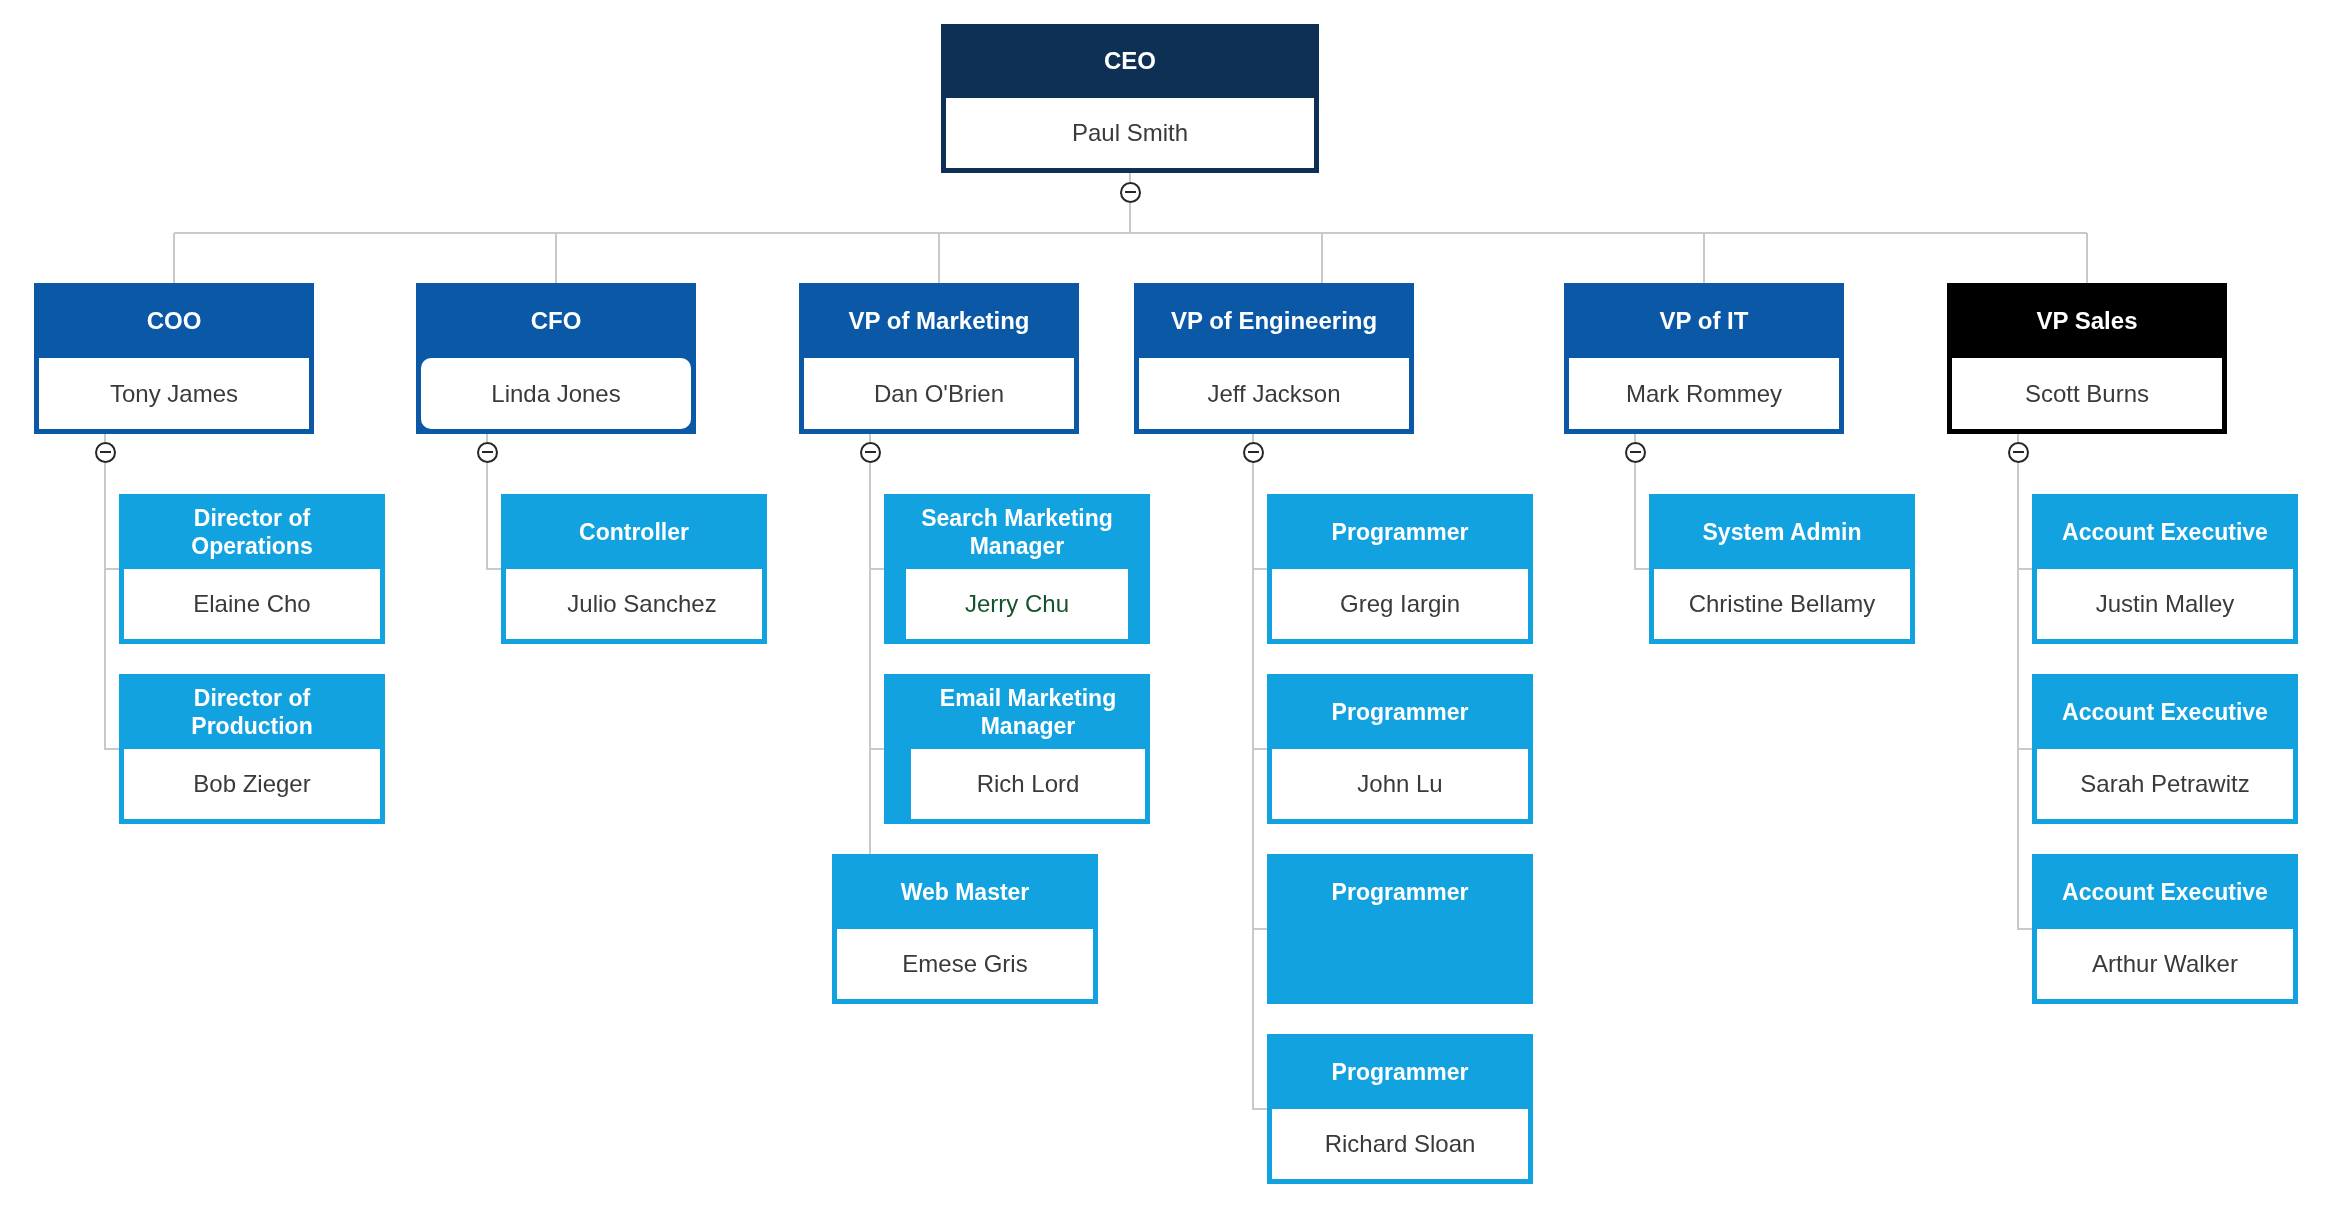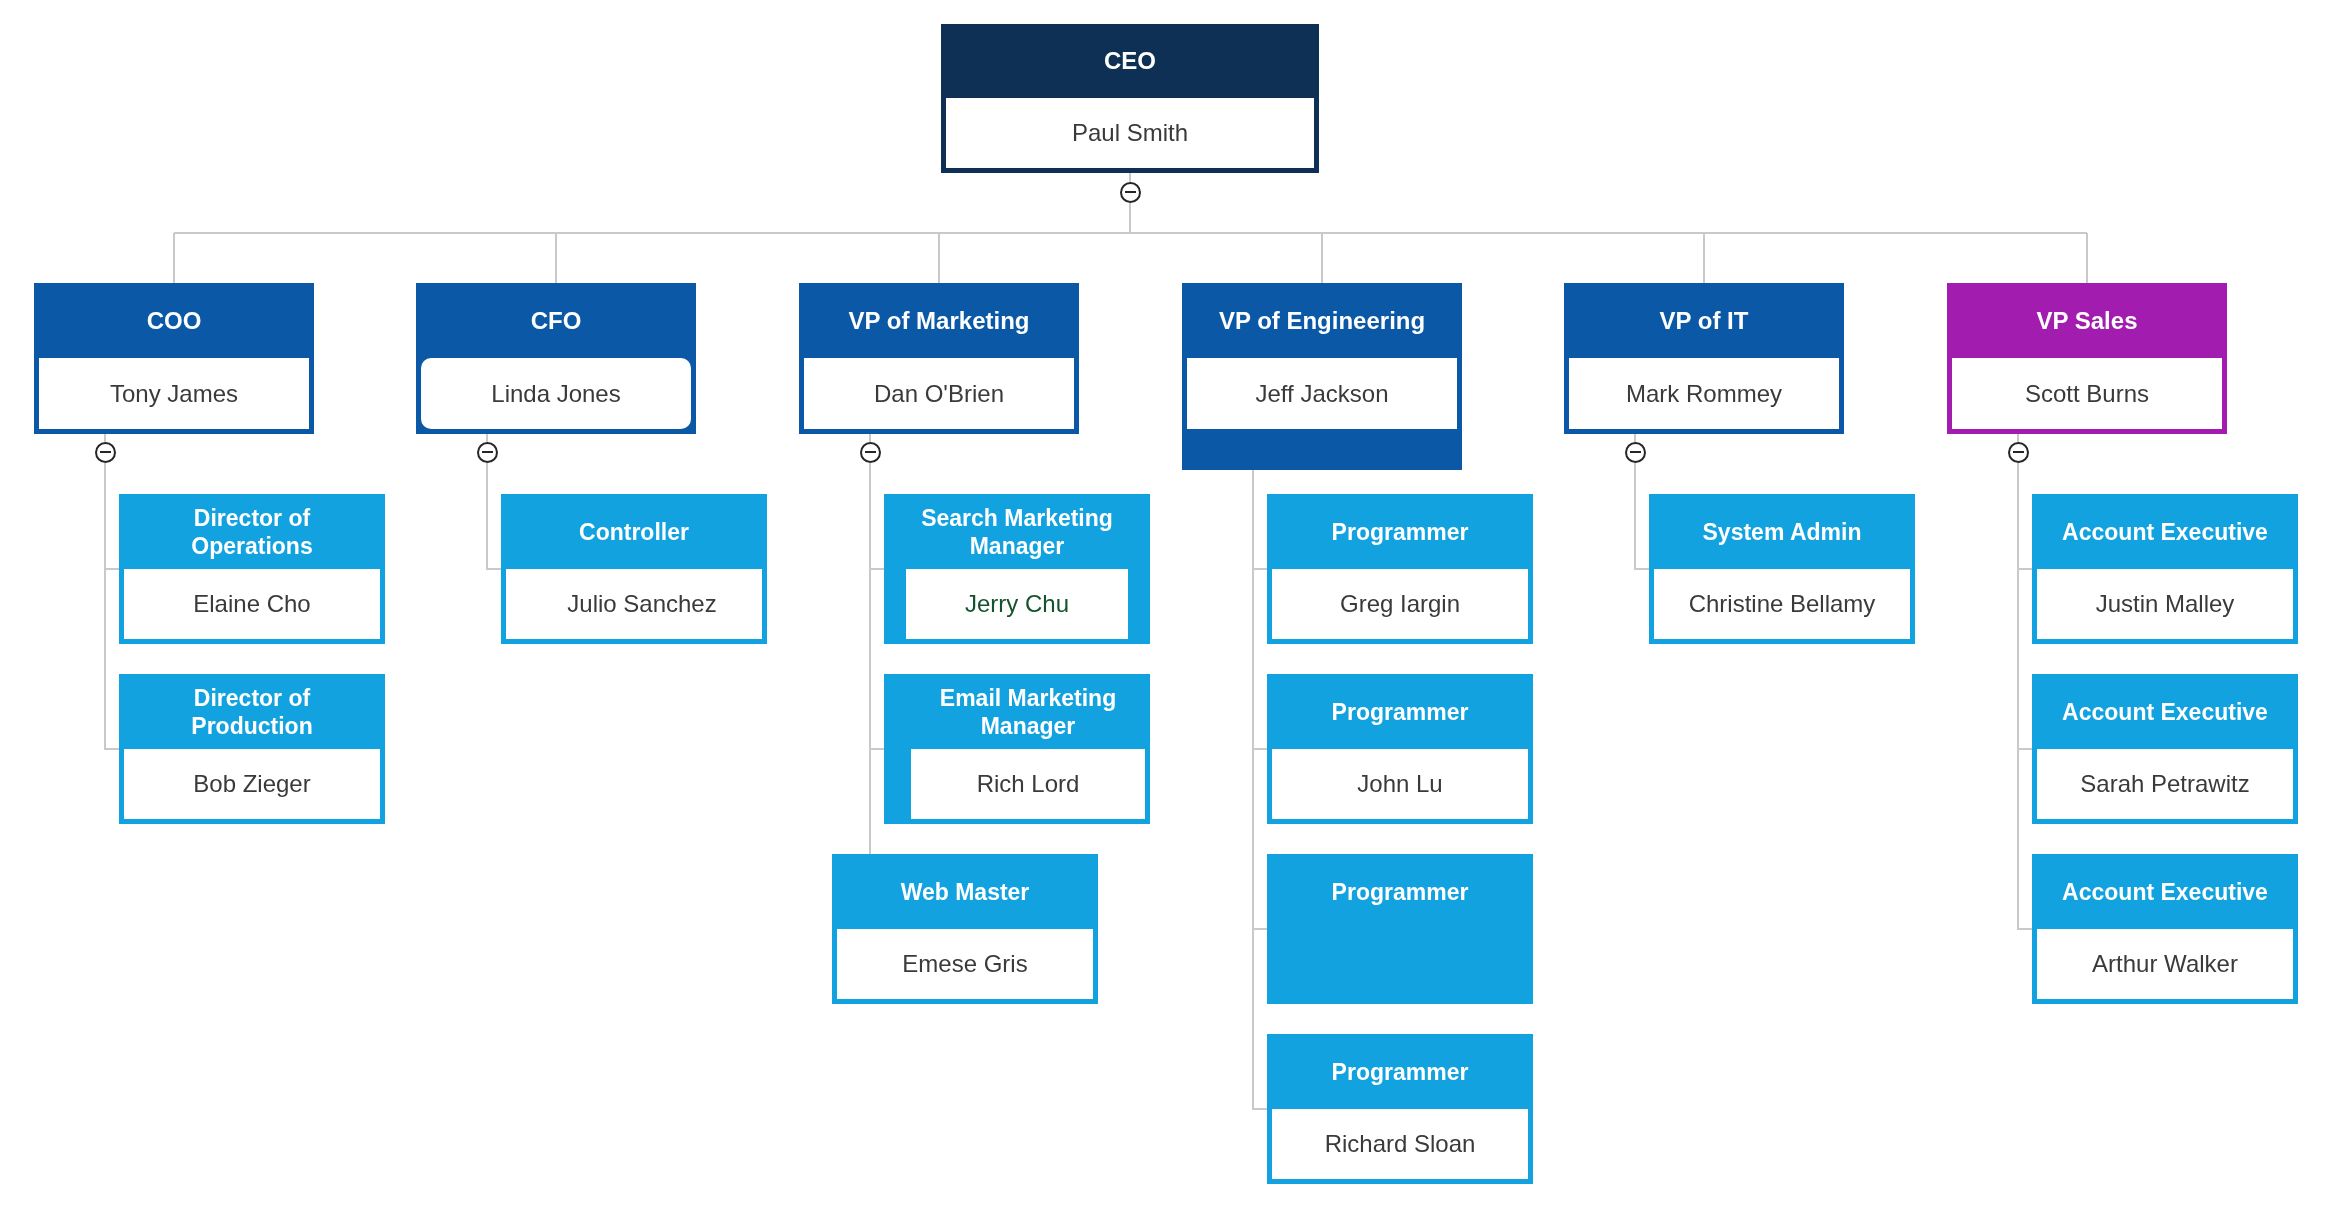--- a/index.html
+++ b/index.html
@@ -154,21 +154,21 @@
     </div>
     <div class="node" style="left: 884px; top: 674px; width: 266px; height: 150px; background: rgb(18, 162, 224); padding-left: 22px;">
       <div class="node-title" style="height: 75px; font-size: 23px;">Email Marketing
 Manager</div>
       <div class="node-name" style="margin: 0px 5px 5px; height: 70px; font-size: 24px; color: rgb(58, 58, 58);">Rich Lord</div>
     </div>
     <div class="node" style="left: 832px; top: 854px; width: 266px; height: 150px; background: rgb(18, 162, 224);">
       <div class="node-title" style="height: 75px; font-size: 23px;">Web Master</div>
       <div class="node-name" style="margin: 0px 5px 5px; height: 70px; font-size: 24px; color: rgb(58, 58, 58);">Emese Gris</div>
     </div>
-    <div class="node" style="left: 1182px; top: 283px; width: 280px; height: 187px; background: rgb(10, 88, 166);">
+    <div class="node" style="left: 1134px; top: 283px; width: 280px; height: 151px; background: rgb(10, 88, 166);">
       <div class="node-title" style="height: 75px; font-size: 24px;">VP of Engineering</div>
       <div class="node-name" style="margin: 0px 5px 5px; height: 71px; font-size: 24px; color: rgb(58, 58, 58);">Jeff Jackson</div>
     </div>
     <div class="node" style="left: 1267px; top: 494px; width: 266px; height: 150px; background: rgb(18, 162, 224);">
       <div class="node-title" style="height: 75px; font-size: 23px;">Programmer</div>
       <div class="node-name" style="margin: 0px 5px 5px; height: 70px; font-size: 24px; color: rgb(58, 58, 58);">Greg Iargin</div>
     </div>
     <div class="node" style="left: 1267px; top: 674px; width: 266px; height: 150px; background: rgb(18, 162, 224);">
       <div class="node-title" style="height: 75px; font-size: 23px;">Programmer</div>
       <div class="node-name" style="margin: 0px 5px 5px; height: 70px; font-size: 24px; color: rgb(58, 58, 58);">John Lu</div>
@@ -181,21 +181,21 @@
       <div class="node-name" style="margin: 0px 5px 5px; height: 70px; font-size: 24px; color: rgb(58, 58, 58);">Richard Sloan</div>
     </div>
     <div class="node" style="left: 1564px; top: 283px; width: 280px; height: 151px; background: rgb(10, 88, 166);">
       <div class="node-title" style="height: 75px; font-size: 24px;">VP of IT</div>
       <div class="node-name" style="margin: 0px 5px 5px; height: 71px; font-size: 24px; color: rgb(58, 58, 58);">Mark Rommey</div>
     </div>
     <div class="node" style="left: 1649px; top: 494px; width: 266px; height: 150px; background: rgb(18, 162, 224);">
       <div class="node-title" style="height: 75px; font-size: 23px;">System Admin</div>
       <div class="node-name" style="margin: 0px 5px 5px; height: 70px; font-size: 24px; color: rgb(58, 58, 58);">Christine Bellamy</div>
     </div>
-    <div class="node" style="left: 1947px; top: 283px; width: 280px; height: 151px; background: #a21caf;">
+    <div class="node" style="left: 1947px; top: 283px; width: 280px; height: 151px; background: #000000;">
       <div class="node-title" style="height: 75px; font-size: 24px;">VP Sales</div>
       <div class="node-name" style="margin: 0px 5px 5px; height: 71px; font-size: 24px; color: rgb(58, 58, 58);">Scott Burns</div>
     </div>
     <div class="node" style="left: 2032px; top: 494px; width: 266px; height: 150px; background: rgb(18, 162, 224);">
       <div class="node-title" style="height: 75px; font-size: 23px;">Account Executive</div>
       <div class="node-name" style="margin: 0px 5px 5px; height: 70px; font-size: 24px; color: rgb(58, 58, 58);">Justin Malley</div>
     </div>
     <div class="node" style="left: 2032px; top: 674px; width: 266px; height: 150px; background: rgb(18, 162, 224);">
       <div class="node-title" style="height: 75px; font-size: 23px;">Account Executive</div>
       <div class="node-name" style="margin: 0px 5px 5px; height: 70px; font-size: 24px; color: rgb(58, 58, 58);">Sarah Petrawitz</div>

